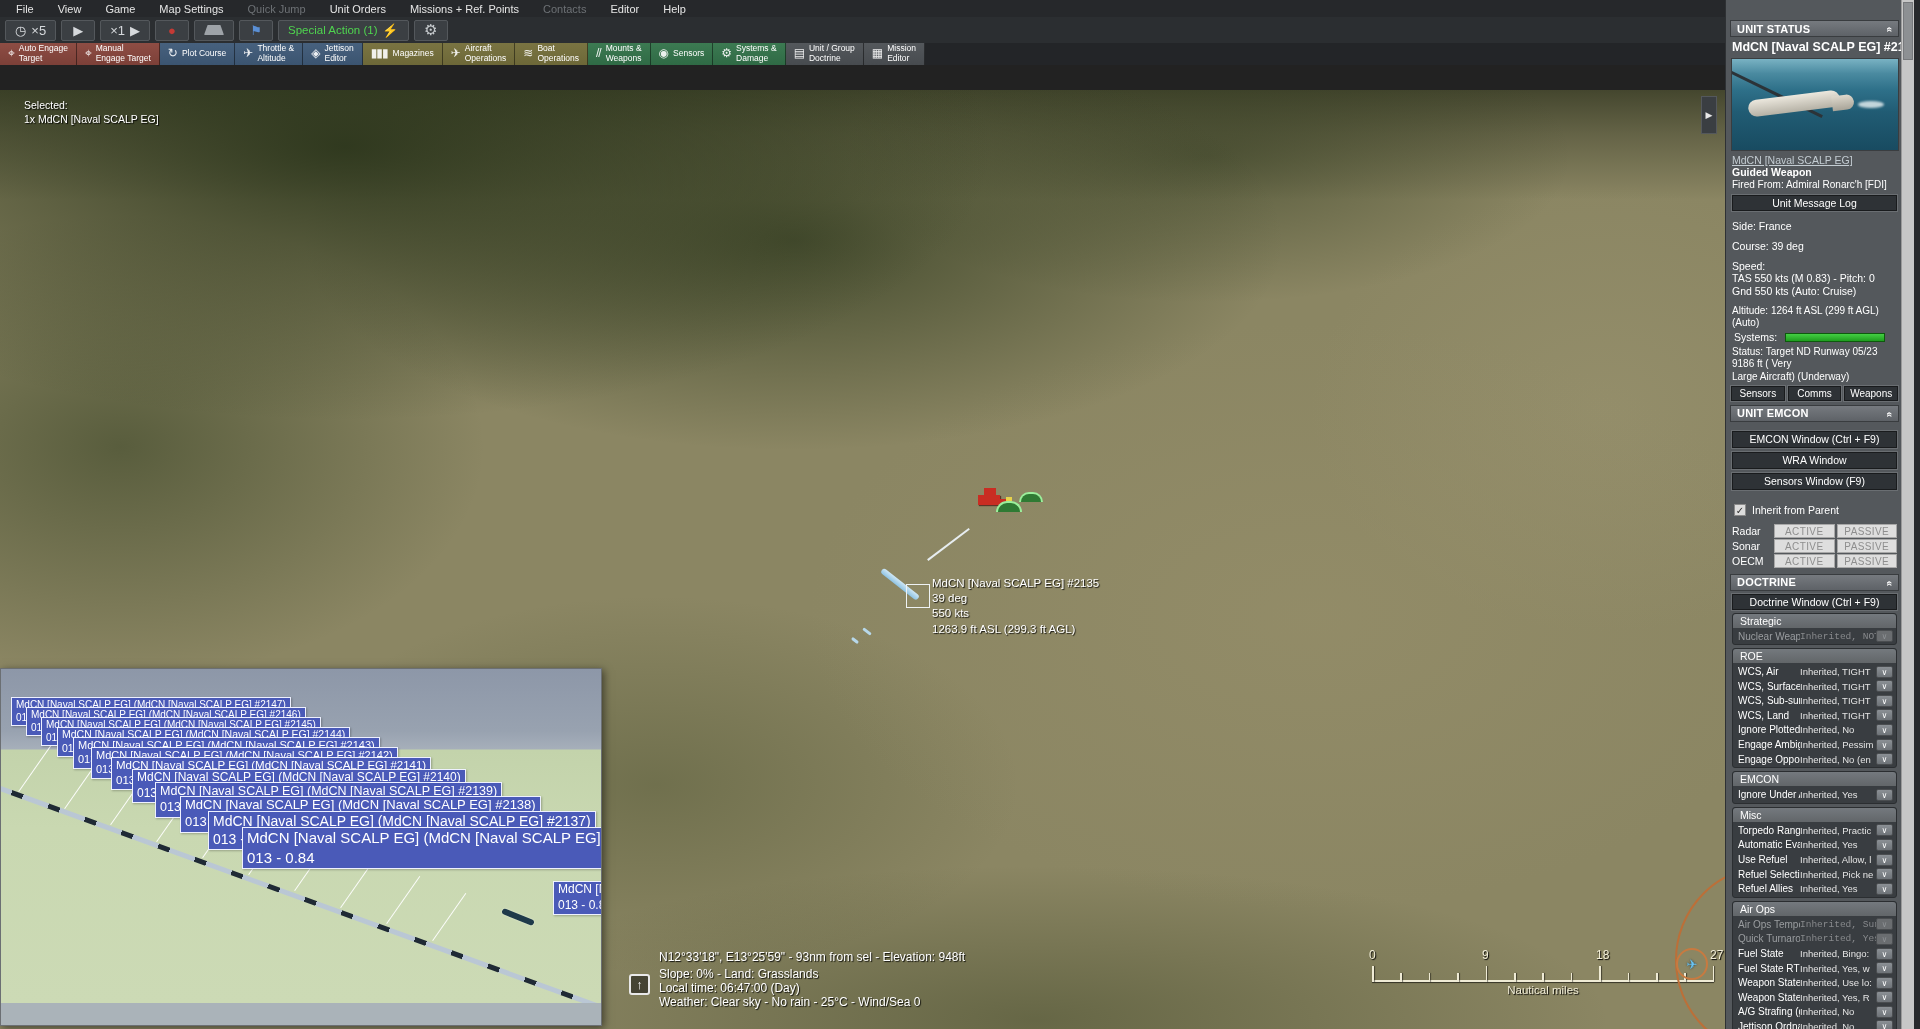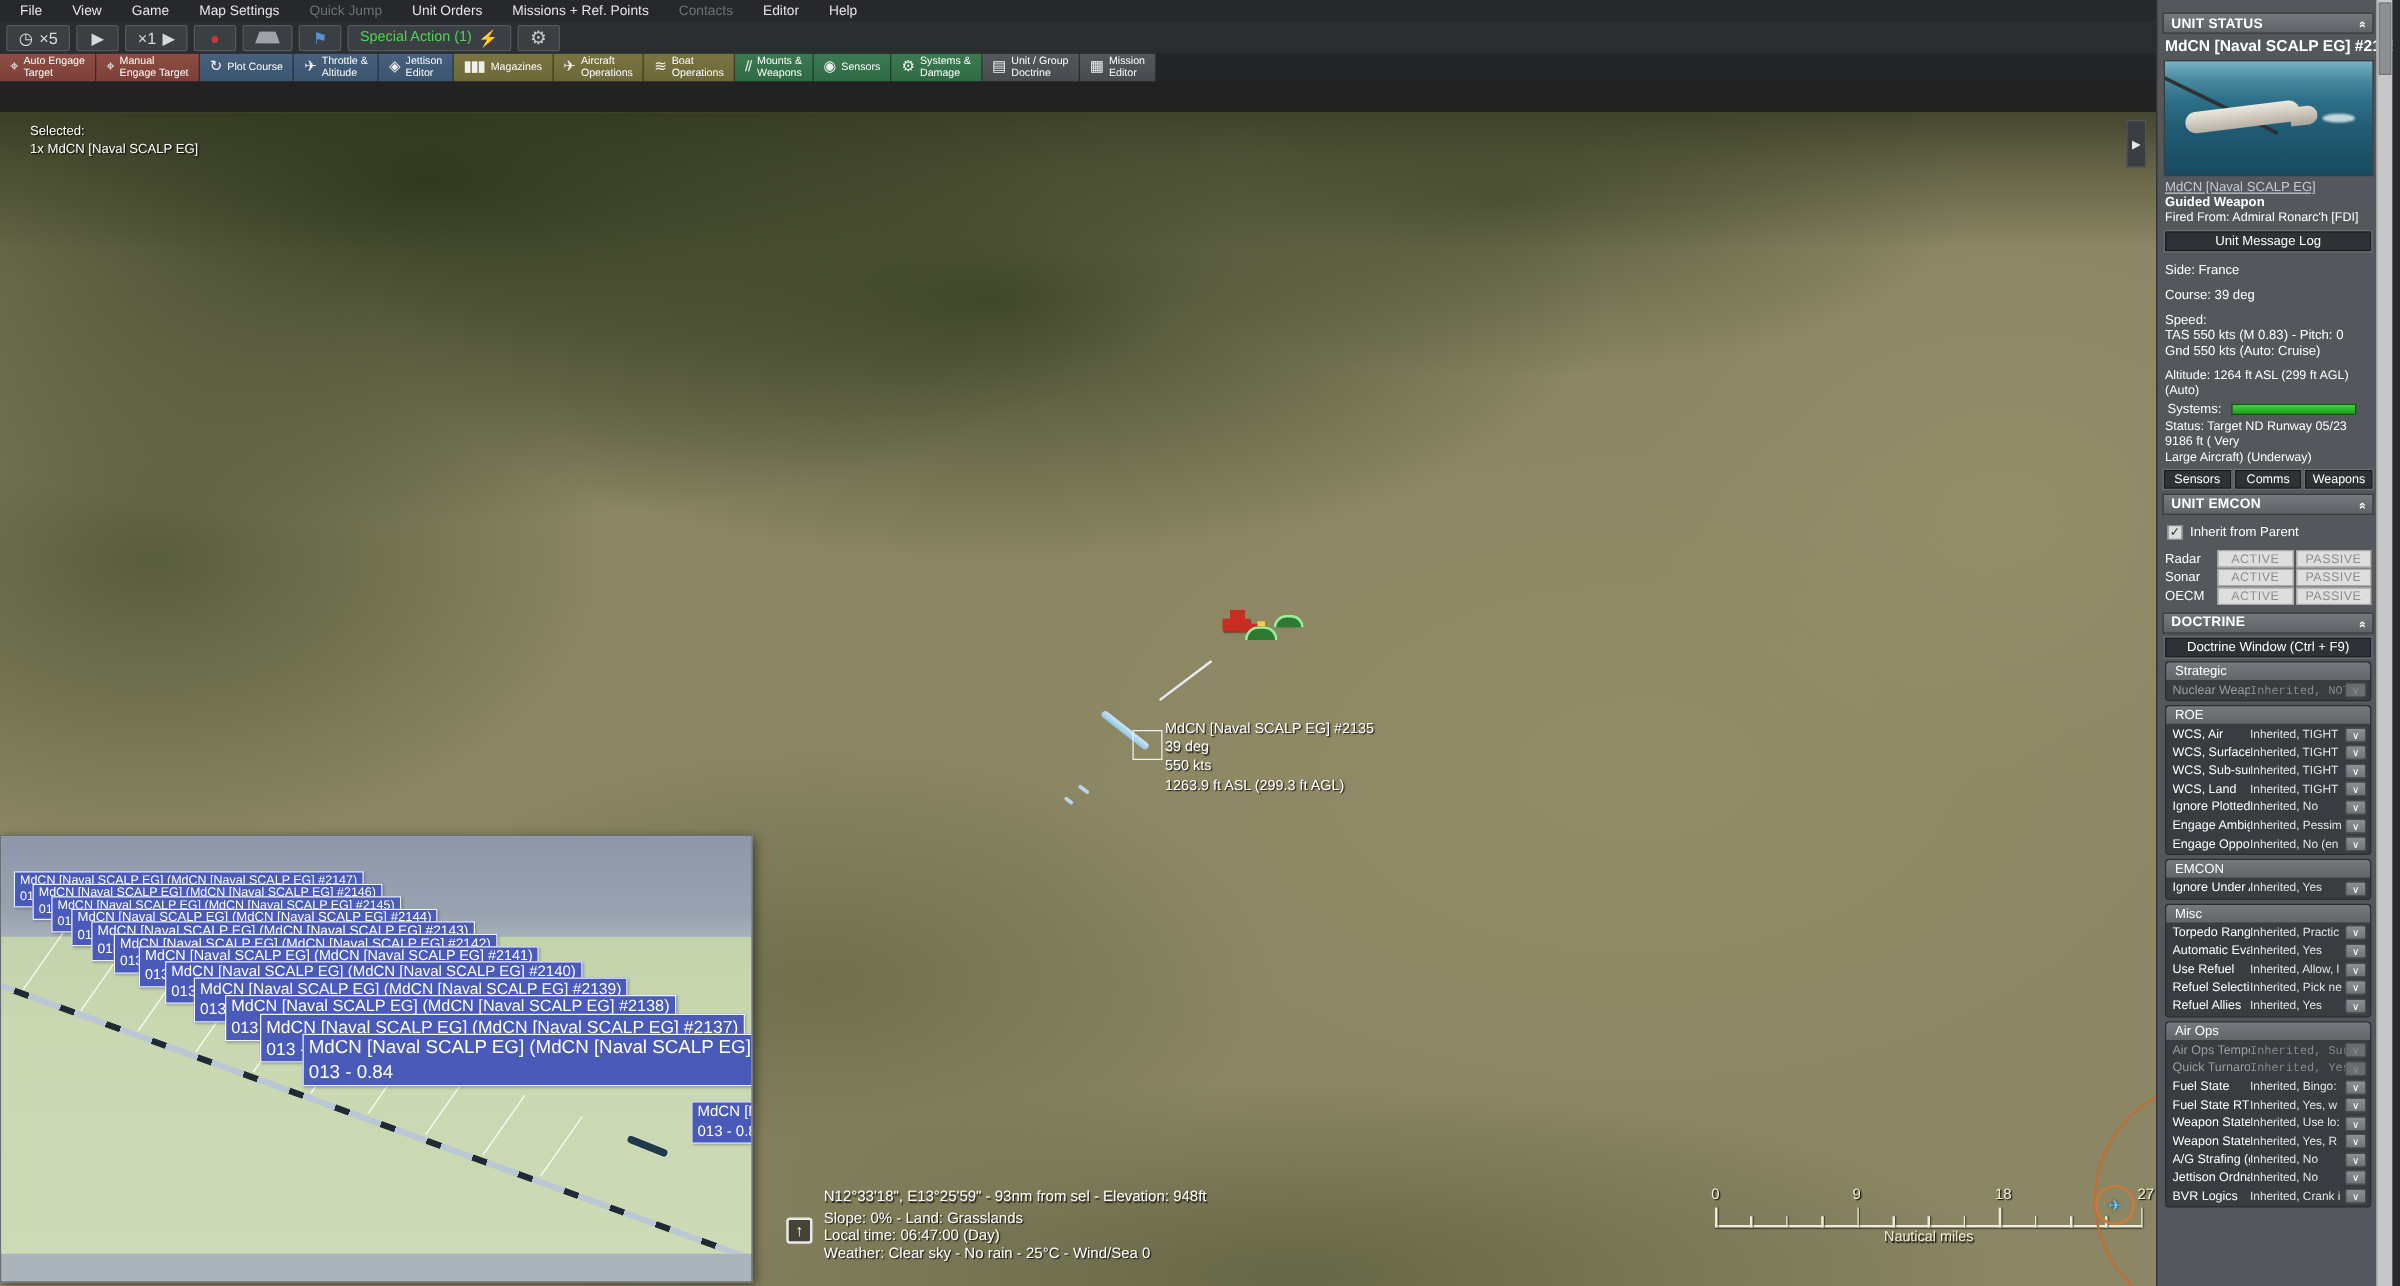--- a/index.html
+++ b/index.html
@@ -91,21 +91,21 @@
   .stream { position:absolute; left:-14px; top:112px; width:820px; height:5px; transform:rotate(20deg); transform-origin:left top;
     background:repeating-linear-gradient(90deg, rgba(185,198,214,.95) 0 27px, #1f2a35 27px 39px); border-radius:2px; }
   .leader { position:absolute; width:58px; height:1px; background:rgba(255,255,255,.95); transform-origin:left bottom; }
   .v3l { position:absolute; background:#4a5ab8; border:1px solid #eef1ff; color:#fff; padding:0 4px 1px 4px; white-space:nowrap; line-height:1.3; box-shadow:1px 1px 2px rgba(0,0,0,.25); }
 
   
   .sidebar { position:absolute; right:0; top:0; width:195px; height:1029px; background:#54585c; border-left:1px solid #2e3134; z-index:50; color:#fff; }
   .sb-edge { position:absolute; right:0; top:0; width:6px; height:100%; background:#27292c; }
   .sb-scroll { position:absolute; right:6px; top:0; width:13px; height:100%; background:#c7c7c7; border-left:1px solid #9a9a9a; }
   .sb-thumb { position:absolute; left:1px; top:2px; width:10px; height:58px; background:#8d9093; border:1px solid #77797c; }
-  .sb-content { position:absolute; left:0; top:0; width:176px; height:100%; padding:10px 3px 0 4px; }
+  .sb-content { position:absolute; left:0; top:0; width:176px; height:100%; padding:20px 3px 0 4px; }
 
   .sec-header { background:linear-gradient(#767a7f,#5e6267); border:1px solid #393c3f; height:17px; display:flex; align-items:center; padding:0 6px; font-size:11px; font-weight:bold; letter-spacing:.2px; margin-bottom:3px; }
   .sec-header .chev { margin-left:auto; font-size:10px; transform:rotate(90deg); letter-spacing:-2px; font-weight:bold; }
   .unit-title { font-size:12.5px; font-weight:bold; margin:2px 2px 4px 2px; white-space:nowrap; }
 
   .unit-photo { position:relative; width:168px; height:93px; overflow:hidden; border:1px solid #3a3d40; margin-left:1px;
     background:linear-gradient(180deg,#79b2c3 0%,#4a8aa0 16%,#2e7089 34%,#215c74 58%,#184b61 100%); }
   .photo-missile { position:absolute; left:16px; top:36px; width:92px; height:17px; background:linear-gradient(#ece8de,#b5b1a5); border-radius:9px; transform:rotate(-7deg); }
   .photo-nose { position:absolute; left:100px; top:36px; width:22px; height:15px; background:linear-gradient(#ded9cd,#a8a498); border-radius:0 8px 8px 0; transform:rotate(-7deg); }
   .photo-wire { position:absolute; left:-8px; top:8px; width:110px; height:2.5px; background:#2c3338; transform:rotate(26deg); transform-origin:left top; }
@@ -460,20 +460,25 @@
           <div class="sb-btn">Sensors</div>
           <div class="sb-btn">Comms</div>
           <div class="sb-btn">Weapons</div>
         </div>
 
       <div class="sec-header">
         <span>UNIT EMCON</span>
         <span class="chev">«</span>
       </div>
 
+      <div id="emcon-buttons" style="padding:2px 0 2px 0">
+          <div class="sb-btn" style="margin: 4px 2px; height: 17px;">EMCON Window (Ctrl + F9)</div>
+          <div class="sb-btn" style="margin: 4px 2px; height: 17px;">WRA Window</div>
+          <div class="sb-btn" style="margin: 4px 2px; height: 17px;">Sensors Window (F9)</div>
+        </div>
 
       <div class="inherit-row">
         <div class="checkbox">✓</div>
         <span>Inherit from Parent</span>
       </div>
 
       <div id="emcon-rows">
           <div class="ap-row">
             <div class="ap-label">Radar</div>
             <div class="ap-btn">ACTIVE</div>

